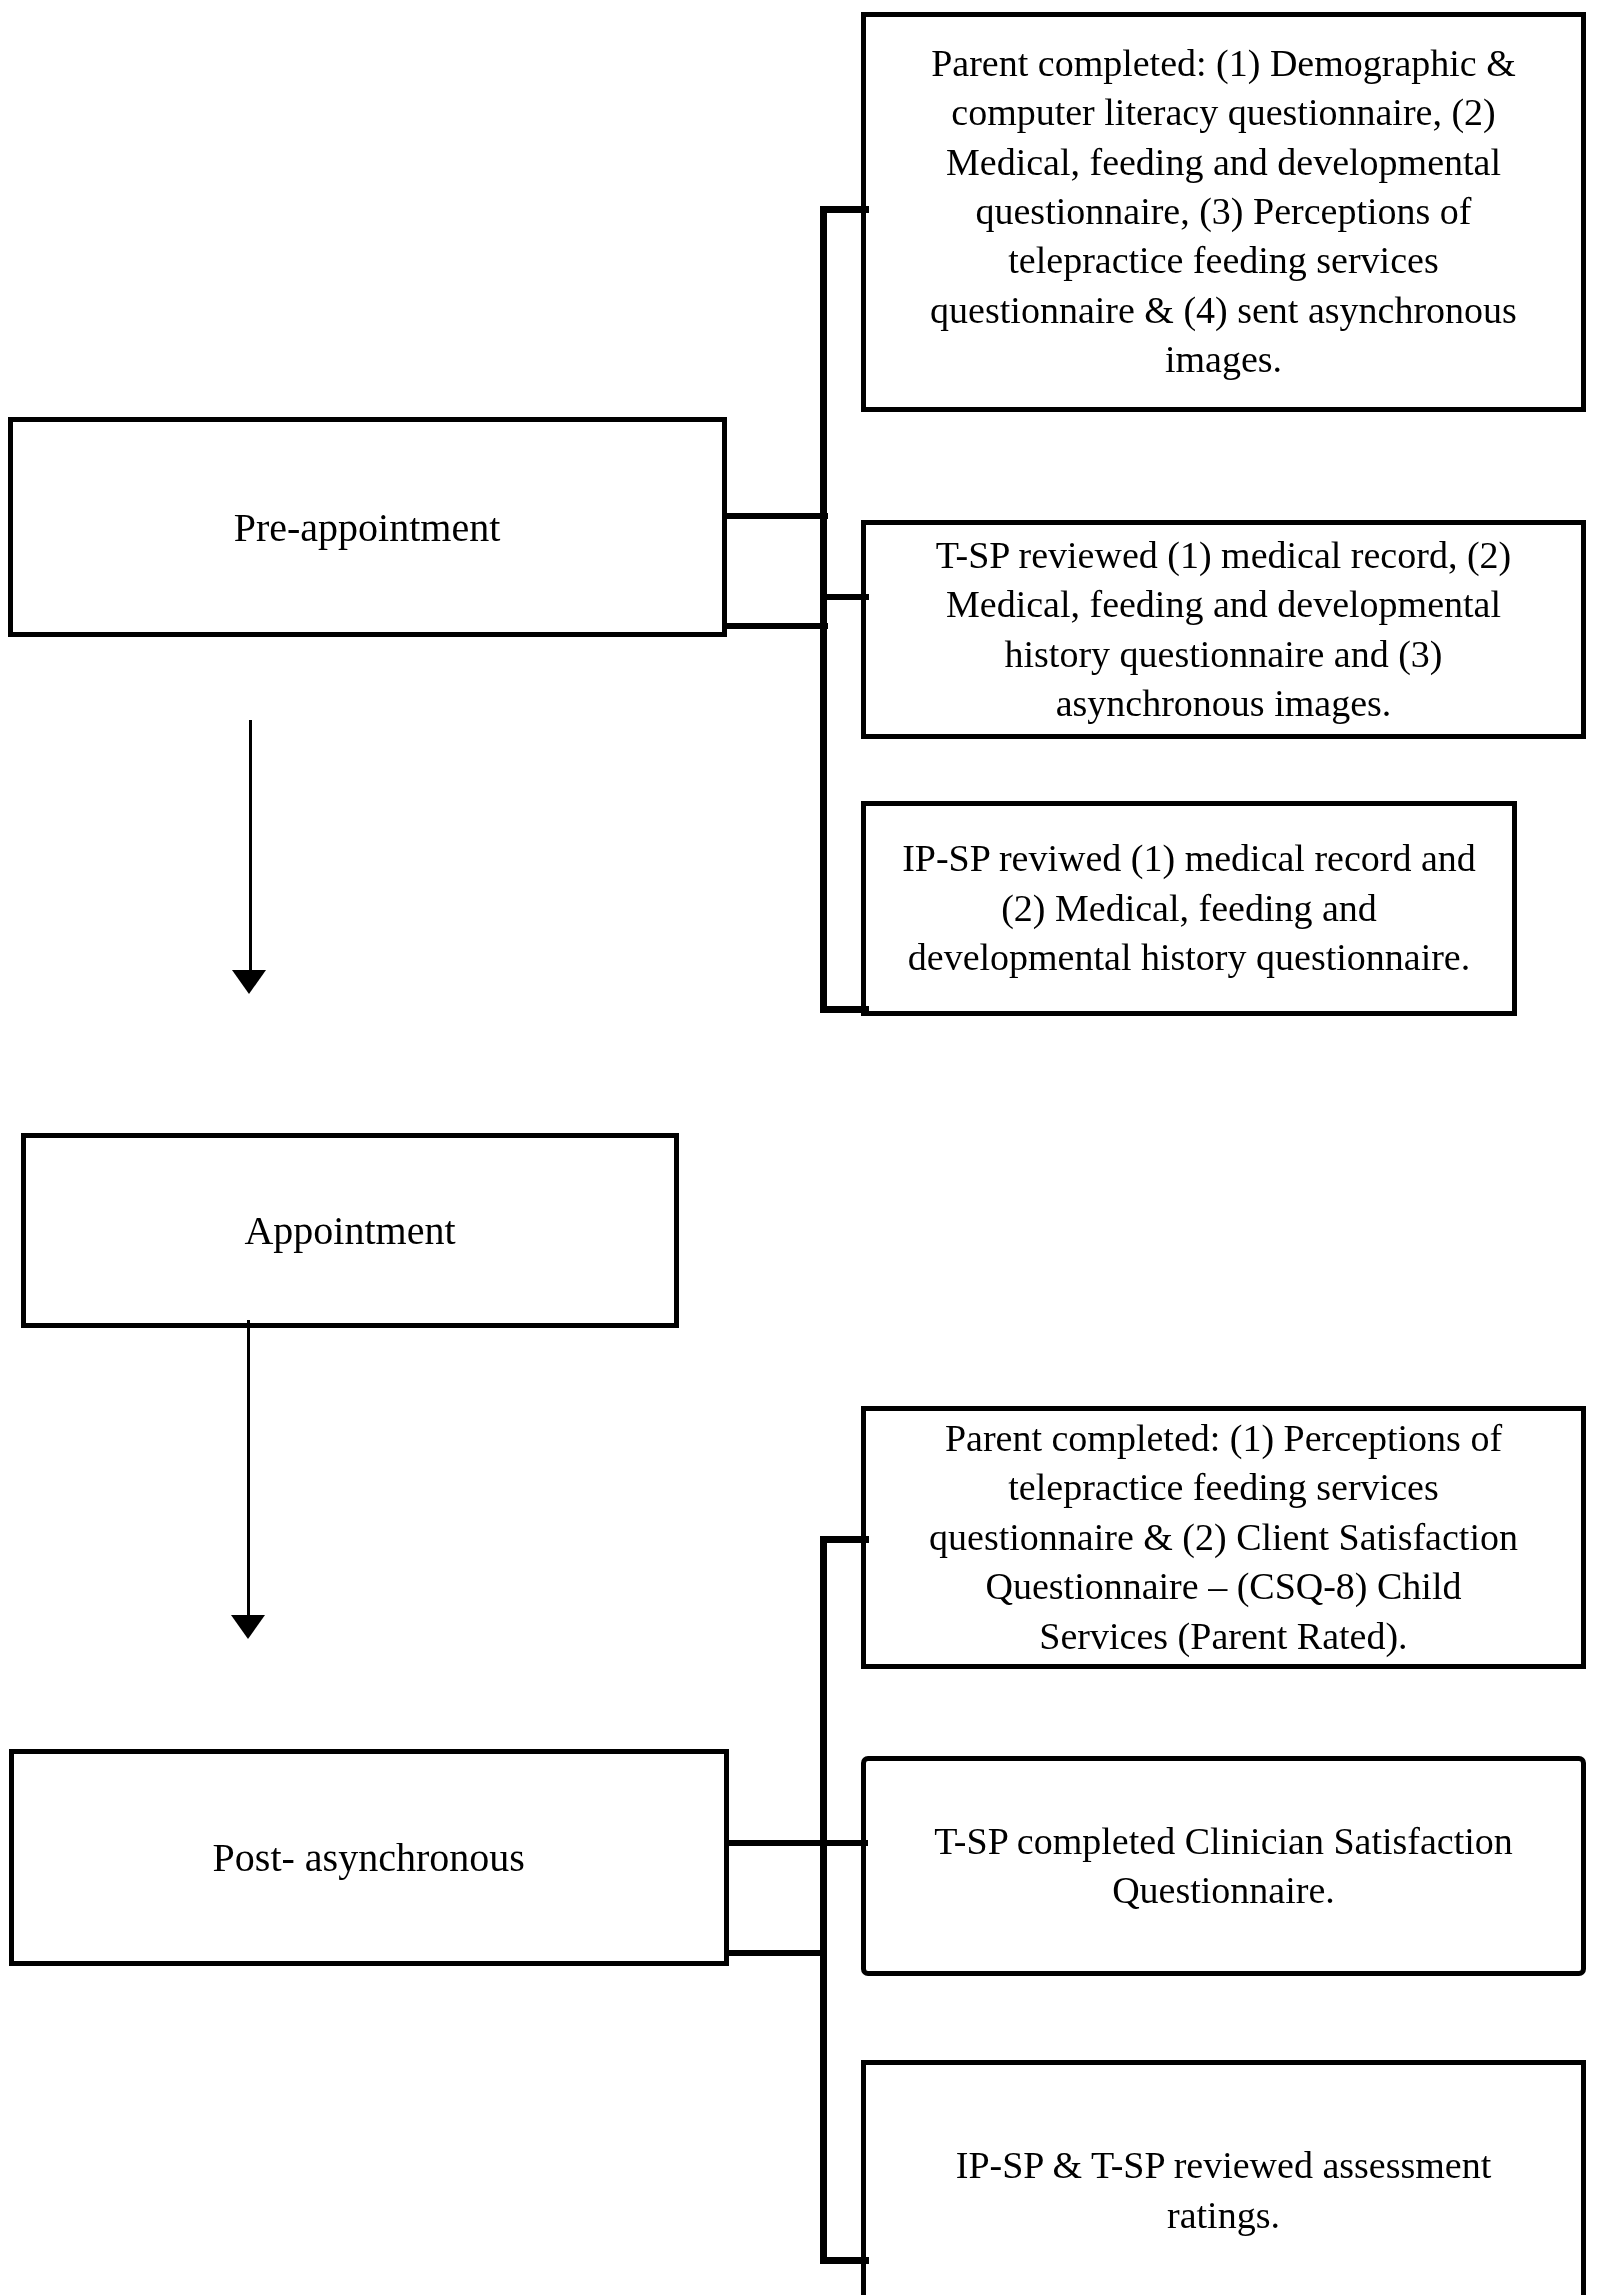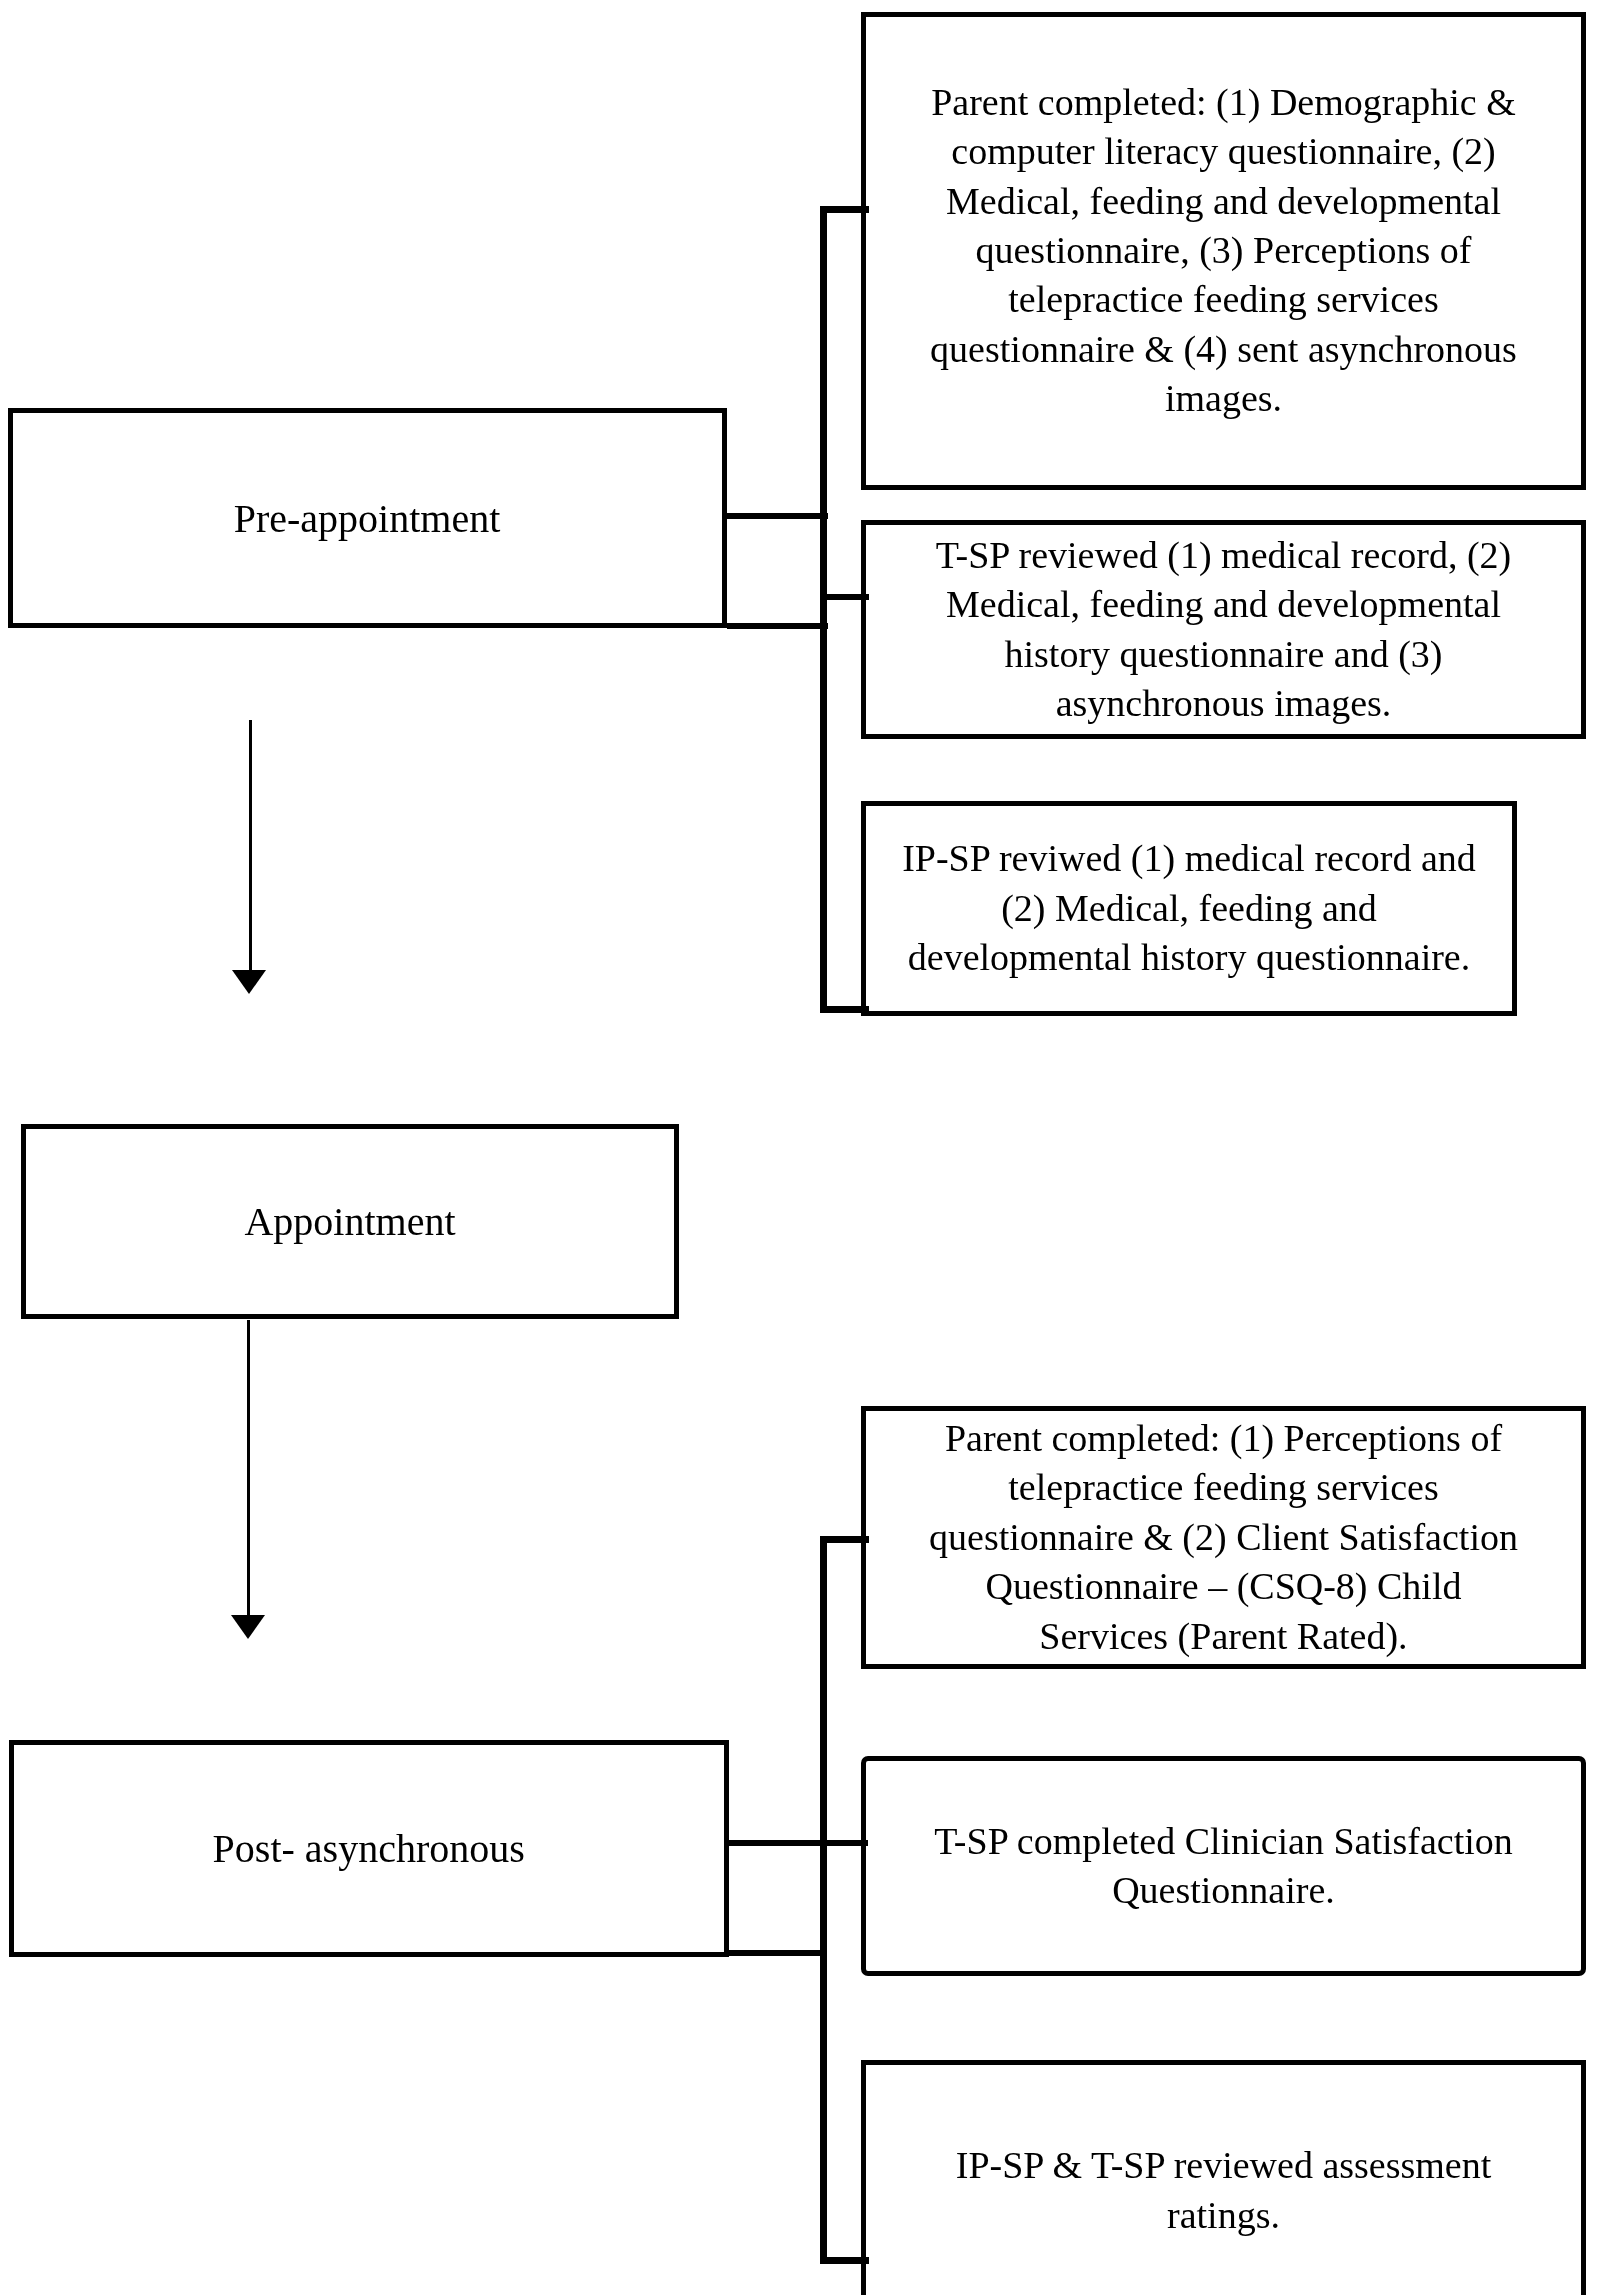--- a/index.html
+++ b/index.html
@@ -14,30 +14,30 @@
   .box{
     position:absolute;
     background:#ffffff;
     border:5.2px solid #000000;
     box-sizing:border-box;
     display:flex;
     align-items:center;
     justify-content:center;
     text-align:center;
   }
-  .stage{font-size:40px;}
+  .stage{font-size:40px;margin-top:9px;}
   .detail{border-width:5.8px;font-size:38px;line-height:1.3;}
   .detail span{white-space:pre-line;display:block;padding:0 4.6px;}
   .stage span{white-space:pre-line;display:block;}
   
   #stage-pre {left:7.5px;  top:408px;  width:719px; height:220px;}
   #stage-appt{left:21px;  top:1124px; width:658px; height:195px;}
   #stage-post{left:8.7px;  top:1740px; width:720px; height:217px;}
   
-  #detail-0{left:861px; top:11.6px;   width:725px; height:478px;}
+  #detail-0{left:861px; top:11.6px;   width:725px; height:400px;}
   #detail-1{left:861px; top:520px;  width:725px; height:219px;}
   #detail-2{left:861px; top:801px; width:656px; height:215px;}
   #detail-3{left:861px; top:1406px; width:725px; height:263px;}
   #detail-4{left:861px; top:1756px; width:725px; height:220px;border-radius:7px;}
   #detail-5{left:861px; top:2060px; width:725px; height:261px;}
   
   .line{position:absolute;background:#000000;}
   #trunk-top   {left:820px; top:206px;  width:7px;  height:807px;}
   #h-elbow-b1  {left:820px; top:206px;  width:49px;  height:7px;}
   #h-pre-mid   {left:727px; top:513px;  width:101px; height:6.4px;}

